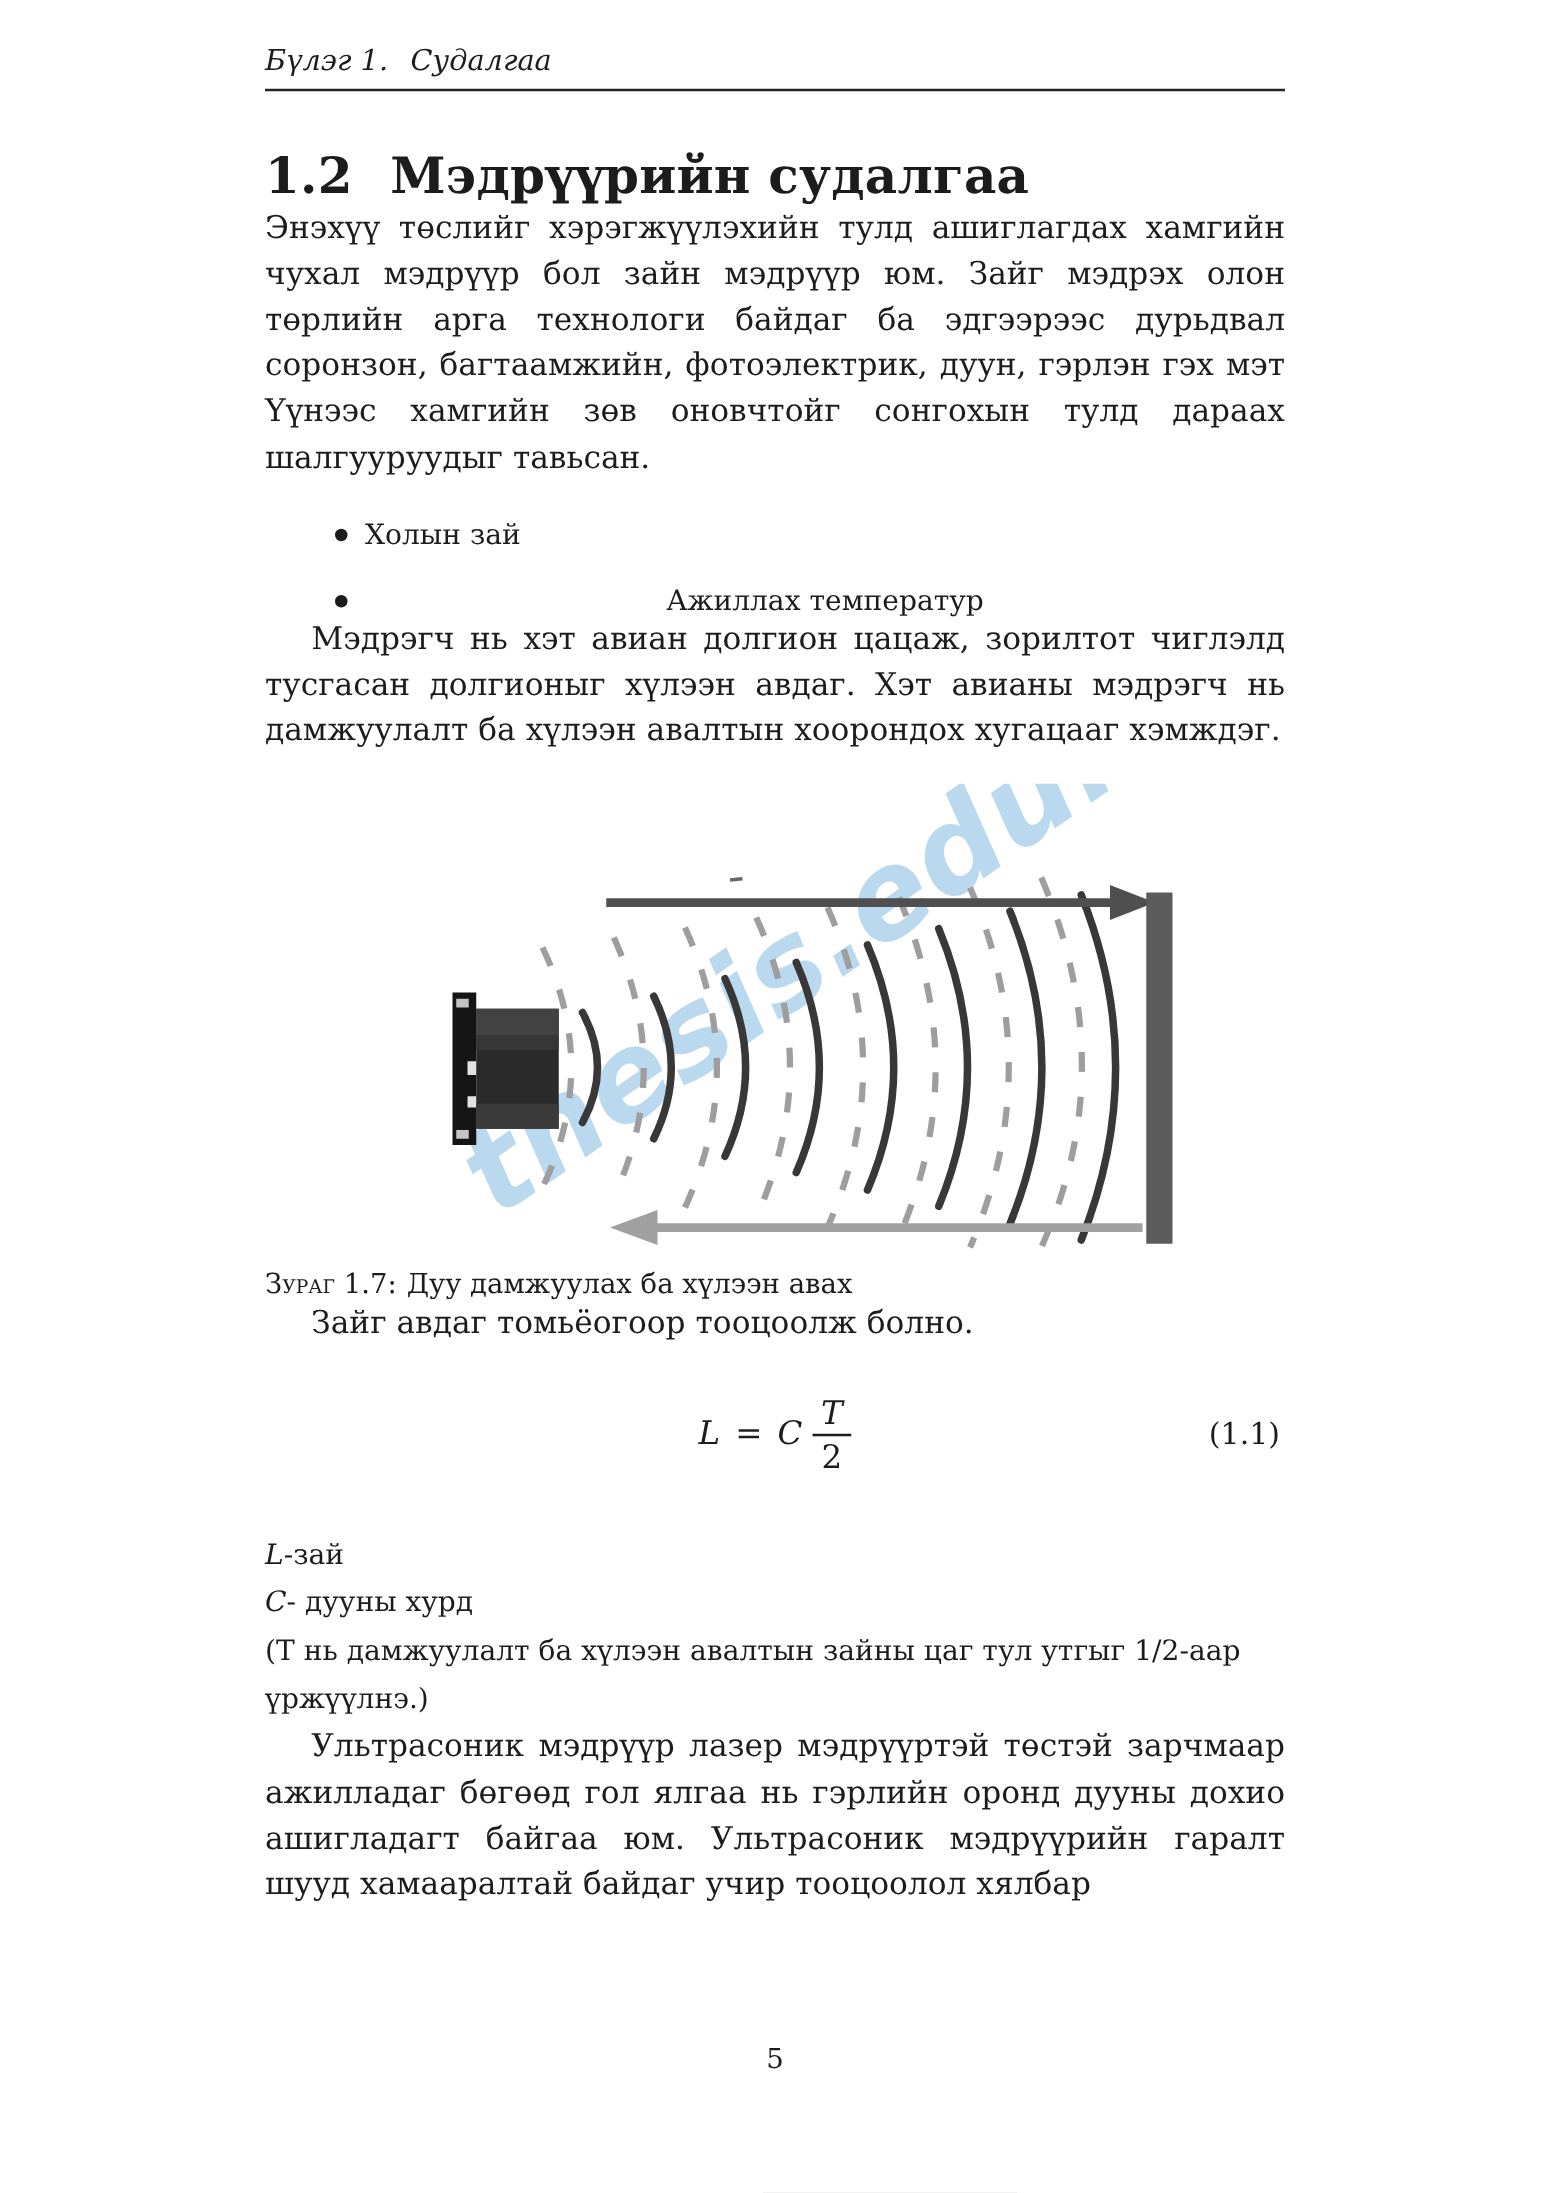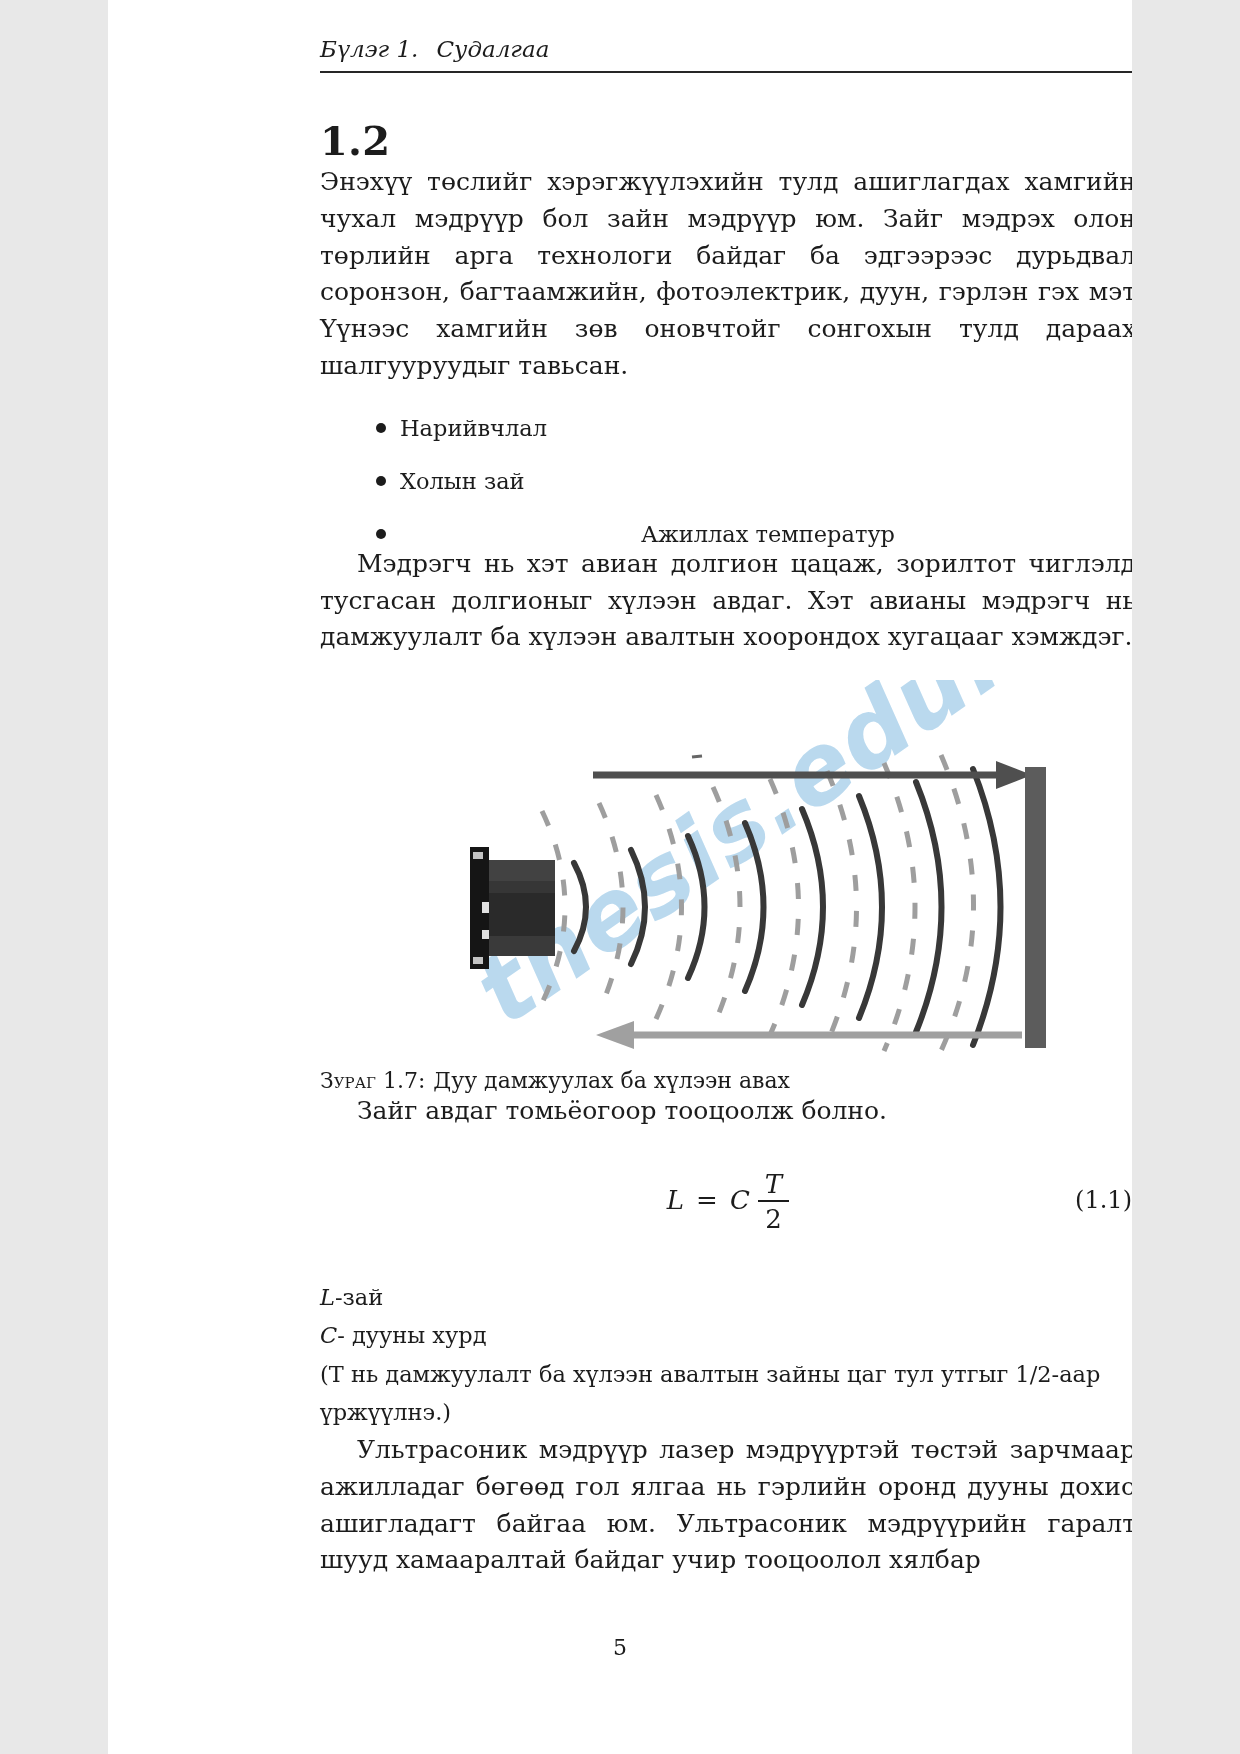--- a/index.html
+++ b/index.html
@@ -1,18 +1,18 @@
 <!DOCTYPE html>
 <html><head>
 <meta charset="utf-8">
 <style>
   html,body { margin:0; padding:0; background:#e8e8e8; }
   .page {
     position:relative;
-    width:1024px; height:1754px;
+    width:1240px; height:1754px;
     margin:0 auto;
     background:#ffffff;
     font-family:"DejaVu Serif", serif;
     color:#1c1c1c;
     overflow:hidden;
   }
   .content { margin:0 212px; width:816px; }
 
   
   .running-header {
@@ -117,29 +117,26 @@
 <div class="page">
   <div class="content">
 
     <div class="running-header">
       <span>Бүлэг 1.</span>
       <span>Судалгаа</span>
     </div>
 
     <div class="section-heading">
       <span>1.2</span>
+      <span>Мэдрүүрийн судалгаа</span>
     </div>
 
     <p class="body p-intro">Энэхүү төслийг хэрэгжүүлэхийн тулд ашиглагдах хамгийн чухал мэдрүүр бол зайн мэдрүүр юм. Зайг мэдрэх олон төрлийн арга технологи байдаг ба эдгээрээс дурьдвал соронзон, багтаамжийн, фотоэлектрик, дуун, гэрлэн гэх мэт Үүнээс хамгийн зөв оновчтойг сонгохын тулд дараах шалгууруудыг тавьсан.</p>
 
     <div class="criteria-list">
-      <div class="bullet-item">
-        <span class="bullet-dot"></span>
-        <span>Нарийвчлал</span>
-      </div>
       <div class="bullet-item">
         <span class="bullet-dot"></span>
         <span>Холын зай</span>
       </div>
       <div class="bullet-item">
         <span class="bullet-dot"></span>
         <span>Ажиллах температур</span>
       </div>
     </div>
 

